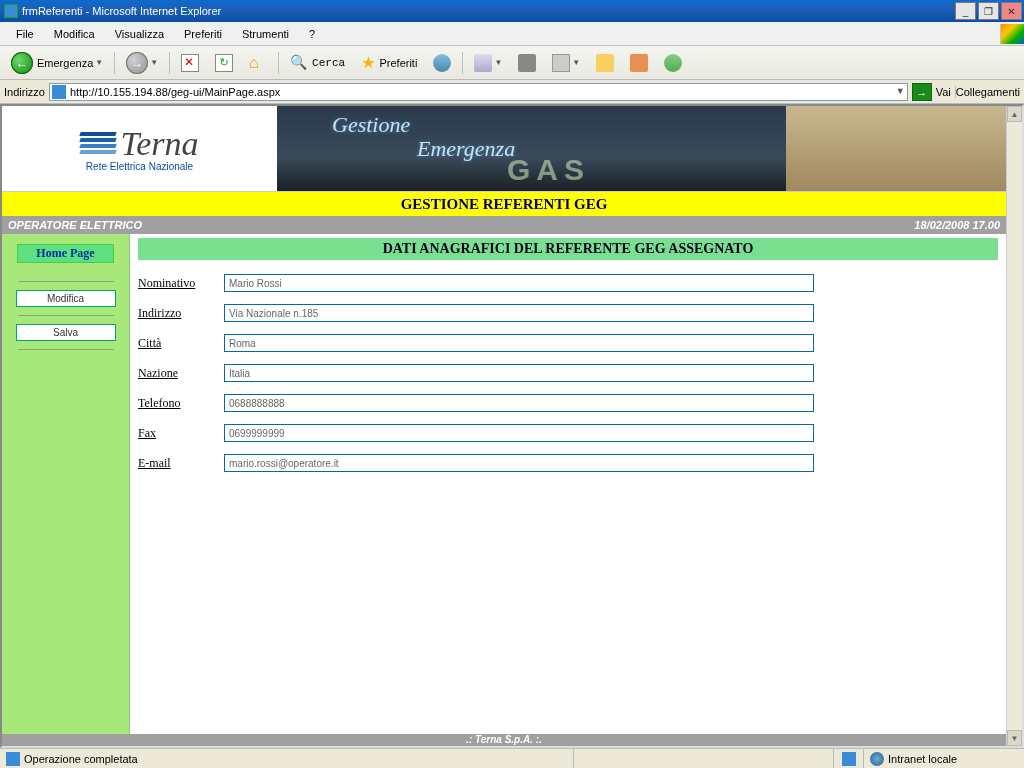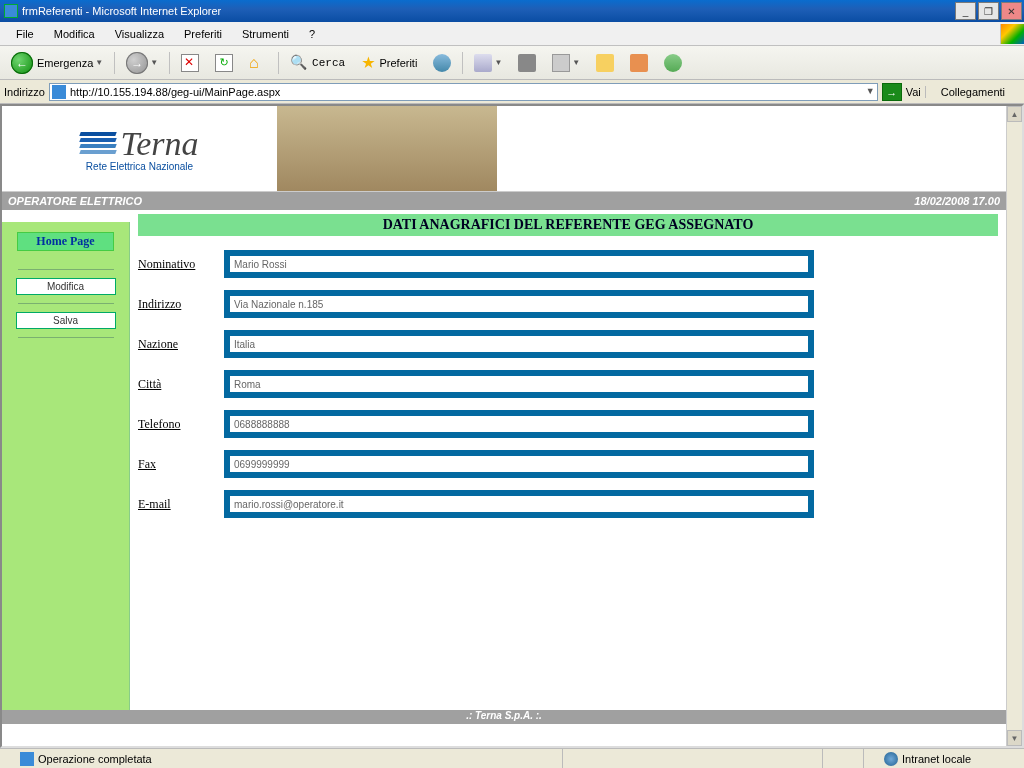--- a/index.html
+++ b/index.html
@@ -40,21 +40,21 @@
 .ico-folder { background: #f7d060; border-radius: 2px; }
 .ico-people { background: linear-gradient(#8c8,#5a5); border-radius: 50%; }
 
 
 .addrbar { height: 24px; background: #ece9d8; border-bottom: 1px solid #bbb; display: flex; align-items: center; padding: 0 4px; gap: 4px; font-size: 11px; }
 .addrbar input { flex: 1; height: 18px; border: 1px solid #7f9db9; padding: 0 32px 0 20px; font-size: 11px; }
 .addr-wrap { flex: 1; position: relative; display: flex; }
 .addr-wrap .ie-icon { position: absolute; left: 3px; top: 2px; width: 14px; height: 14px; background: #3a8bd8; }
 .addr-wrap .dd { position: absolute; right: 3px; top: 3px; font-size: 9px; color: #555; }
 .vai-btn { width: 20px; height: 18px; background: #1a8a1a; color: #fff; display:flex;align-items:center;justify-content:center; font-size: 11px; border: 1px solid #0a6a0a; }
-.links-label { padding: 0 15px; border-left: 1px solid #bbb; text-align: center; }
+.links-label { padding: 0 0; border-left: 1px solid #bbb; text-align: center; }
 
 
 .viewport { height: 644px; border: 2px inset #ddd; overflow: hidden; position: relative; background: #fff; }
 
 
 .banner { height: 86px; display: flex; border-bottom: 1px solid #ccc; }
 .banner .logo { width: 275px; display: flex; flex-direction: column; align-items: center; justify-content: center; }
 .logo-text { font-family: Georgia, serif; font-size: 34px; color: #444; font-style: italic; }
 .logo-stripes { display: inline-block; margin-right: 4px; }
 .logo-stripes span { display: block; width: 36px; height: 4px; transform: skewX(-20deg); margin-bottom: 2px; }
@@ -68,42 +68,42 @@
 .banner-mid .ov2 { font-family: Georgia, serif; font-size: 22px; font-style: italic; color: #c8e0f8; text-shadow: 0 0 4px #48a; position: absolute; top: 30px; left: 140px; }
 .banner-mid .ov3 { font-family: Arial; font-size: 30px; font-weight: bold; color: rgba(200,220,180,.6); letter-spacing: 6px; position: absolute; bottom: 4px; left: 230px; }
 .banner-right { width: 220px; background: linear-gradient(#c8b890,#a08860); }
 
 .yellow-bar { height: 24px; background: #ffff00; display: flex; align-items: center; justify-content: center; font-family: Georgia, serif; font-size: 15px; color: #000080; font-weight: bold; }
 
 .role-bar { height: 18px; background: #a0a0a0; color: #fff; display: flex; align-items: center; padding: 0 6px; font-size: 11px; font-weight: bold; font-style: italic; }
 .role-bar .dt { margin-left: auto; }
 
 .page-body { display: flex; height: 500px; }
-.sidebar { width: 128px; background: #a8e77a; border-right: 1px solid #8c8; padding-top: 10px; text-align: center; margin-top: 12px; }
+.sidebar { width: 128px; background: #a8e77a; border-right: 1px solid #8c8; padding-top: 10px; text-align: center; }
 .side-hp { display: inline-block; background: #5fe080; color: #0030a0; font-family: Georgia, serif; font-size: 12px; font-weight: bold; padding: 1px 18px; border: 1px solid #4c4; margin-bottom: 14px; }
 .side-btn { display: block; margin: 8px auto; width: 100px; height: 17px; line-height: 15px; background: #fff; border: 1px solid #0a6; font-size: 10px; color: #333; cursor: default; }
 .side-hr { width: 96px; border: none; border-top: 1px solid #7ab070; margin: 4px auto; }
 
 .main { flex: 1; background: #fff; padding: 4px 8px 0 8px; }
 .form-title { height: 22px; background: #7ae090; text-align: center; font-family: Georgia, serif; font-size: 14px; font-weight: bold; color: #002; display: flex; align-items: center; justify-content: center; margin-bottom: 14px; }
 
 .frow { display: flex; align-items: center; margin-bottom: 12px; }
 .frow label { width: 86px; font-family: "Times New Roman", serif; font-size: 12px; text-decoration: underline; color: #000; }
-.frow input { flex: 1; max-width: 590px; height: 17px; border: 6px solid #0369a1; padding: 8px 4px; font-size: 10px; color: #666; }
+.frow input { flex: 1; max-width: 590px; height: 17px; border: 1px solid #0369a1; padding: 8px 4px; font-size: 10px; color: #666; }
 
 .footer-bar { height: 14px; background: #a0a0a0; color: #fff; text-align: center; font-size: 10px; font-weight: bold; font-style: italic; }
 
 
 .viewport-scroll { position:absolute; right:0; top:0; bottom:0; width:16px; background:#ece9d8; border-left:1px solid #ccc; display:flex; flex-direction:column; }
 .viewport-scroll .arrow { height:16px; background:#dcd8c8; border:1px solid #bbb; display:flex;align-items:center;justify-content:center; font-size:8px; color:#666; }
 .viewport-scroll .track { flex:1; }
 
 
 .statusbar { height: 20px; background: #ece9d8; border-top: 1px solid #bbb; display: flex; align-items: center; font-size: 11px; }
-.statusbar .cell { padding: 0 20px; border-right: 1px solid #bbb; display:flex; align-items:center; gap:4px; height:100%; }
+.statusbar .cell { padding: 0 6px; border-right: 1px solid #bbb; display:flex; align-items:center; gap:4px; height:100%; }
 .sm-ico { width:14px; height:14px; display:inline-block; }
 .sm-ie { background:#3a8bd8; }
 .sm-net { background: radial-gradient(circle,#6fa8d8,#206090); border-radius:50%; }
 </style>
 </head>
 <body>
 
 <div class="titlebar">
   <span class="tb-icon"></span>
   <span class="title">frmReferenti - Microsoft Internet Explorer</span>
@@ -201,23 +201,31 @@
           <span class="logo-stripes">
             <span class="stripe1"></span>
               <span class="stripe2"></span>
               <span class="stripe3"></span>
               <span class="stripe4"></span>
           </span>
           <span class="logo-text">Terna</span>
         </div>
         <div class="logo-sub">Rete Elettrica Nazionale</div>
       </div>
+      <div class="banner-mid">
+        <span class="ov1">Gestione</span>
+        <span class="ov2">Emergenza</span>
+        <span class="ov3">GAS</span>
+      </div>
       <div class="banner-right"></div>
     </div>
 
+    <div class="yellow-bar">
+      <span>GESTIONE REFERENTI GEG</span>
+    </div>
 
     <div class="role-bar">
       <span>OPERATORE ELETTRICO</span>
       <span class="dt">18/02/2008 17.00</span>
     </div>
 
     <div class="page-body">
       <div class="sidebar">
         <span class="side-hp">Home Page</span>
         <hr class="side-hr">
@@ -231,26 +239,26 @@
 
         <div class="frow">
           <label>Nominativo</label>
           <input type="text" value="Mario Rossi" style="">
         </div>
         <div class="frow">
           <label>Indirizzo</label>
           <input type="text" value="Via Nazionale n.185" style="">
         </div>
         <div class="frow">
+          <label>Città</label>
+          <input type="text" value="Roma" style="">
+        </div>
+        <div class="frow">
           <label>Nazione</label>
           <input type="text" value="Italia" style="">
-        </div>
-        <div class="frow">
-          <label>Città</label>
-          <input type="text" value="Roma" style="">
         </div>
         <div class="frow">
           <label>Telefono</label>
           <input type="text" value="0688888888" style="">
         </div>
         <div class="frow">
           <label>Fax</label>
           <input type="text" value="0699999999" style="">
         </div>
         <div class="frow">

